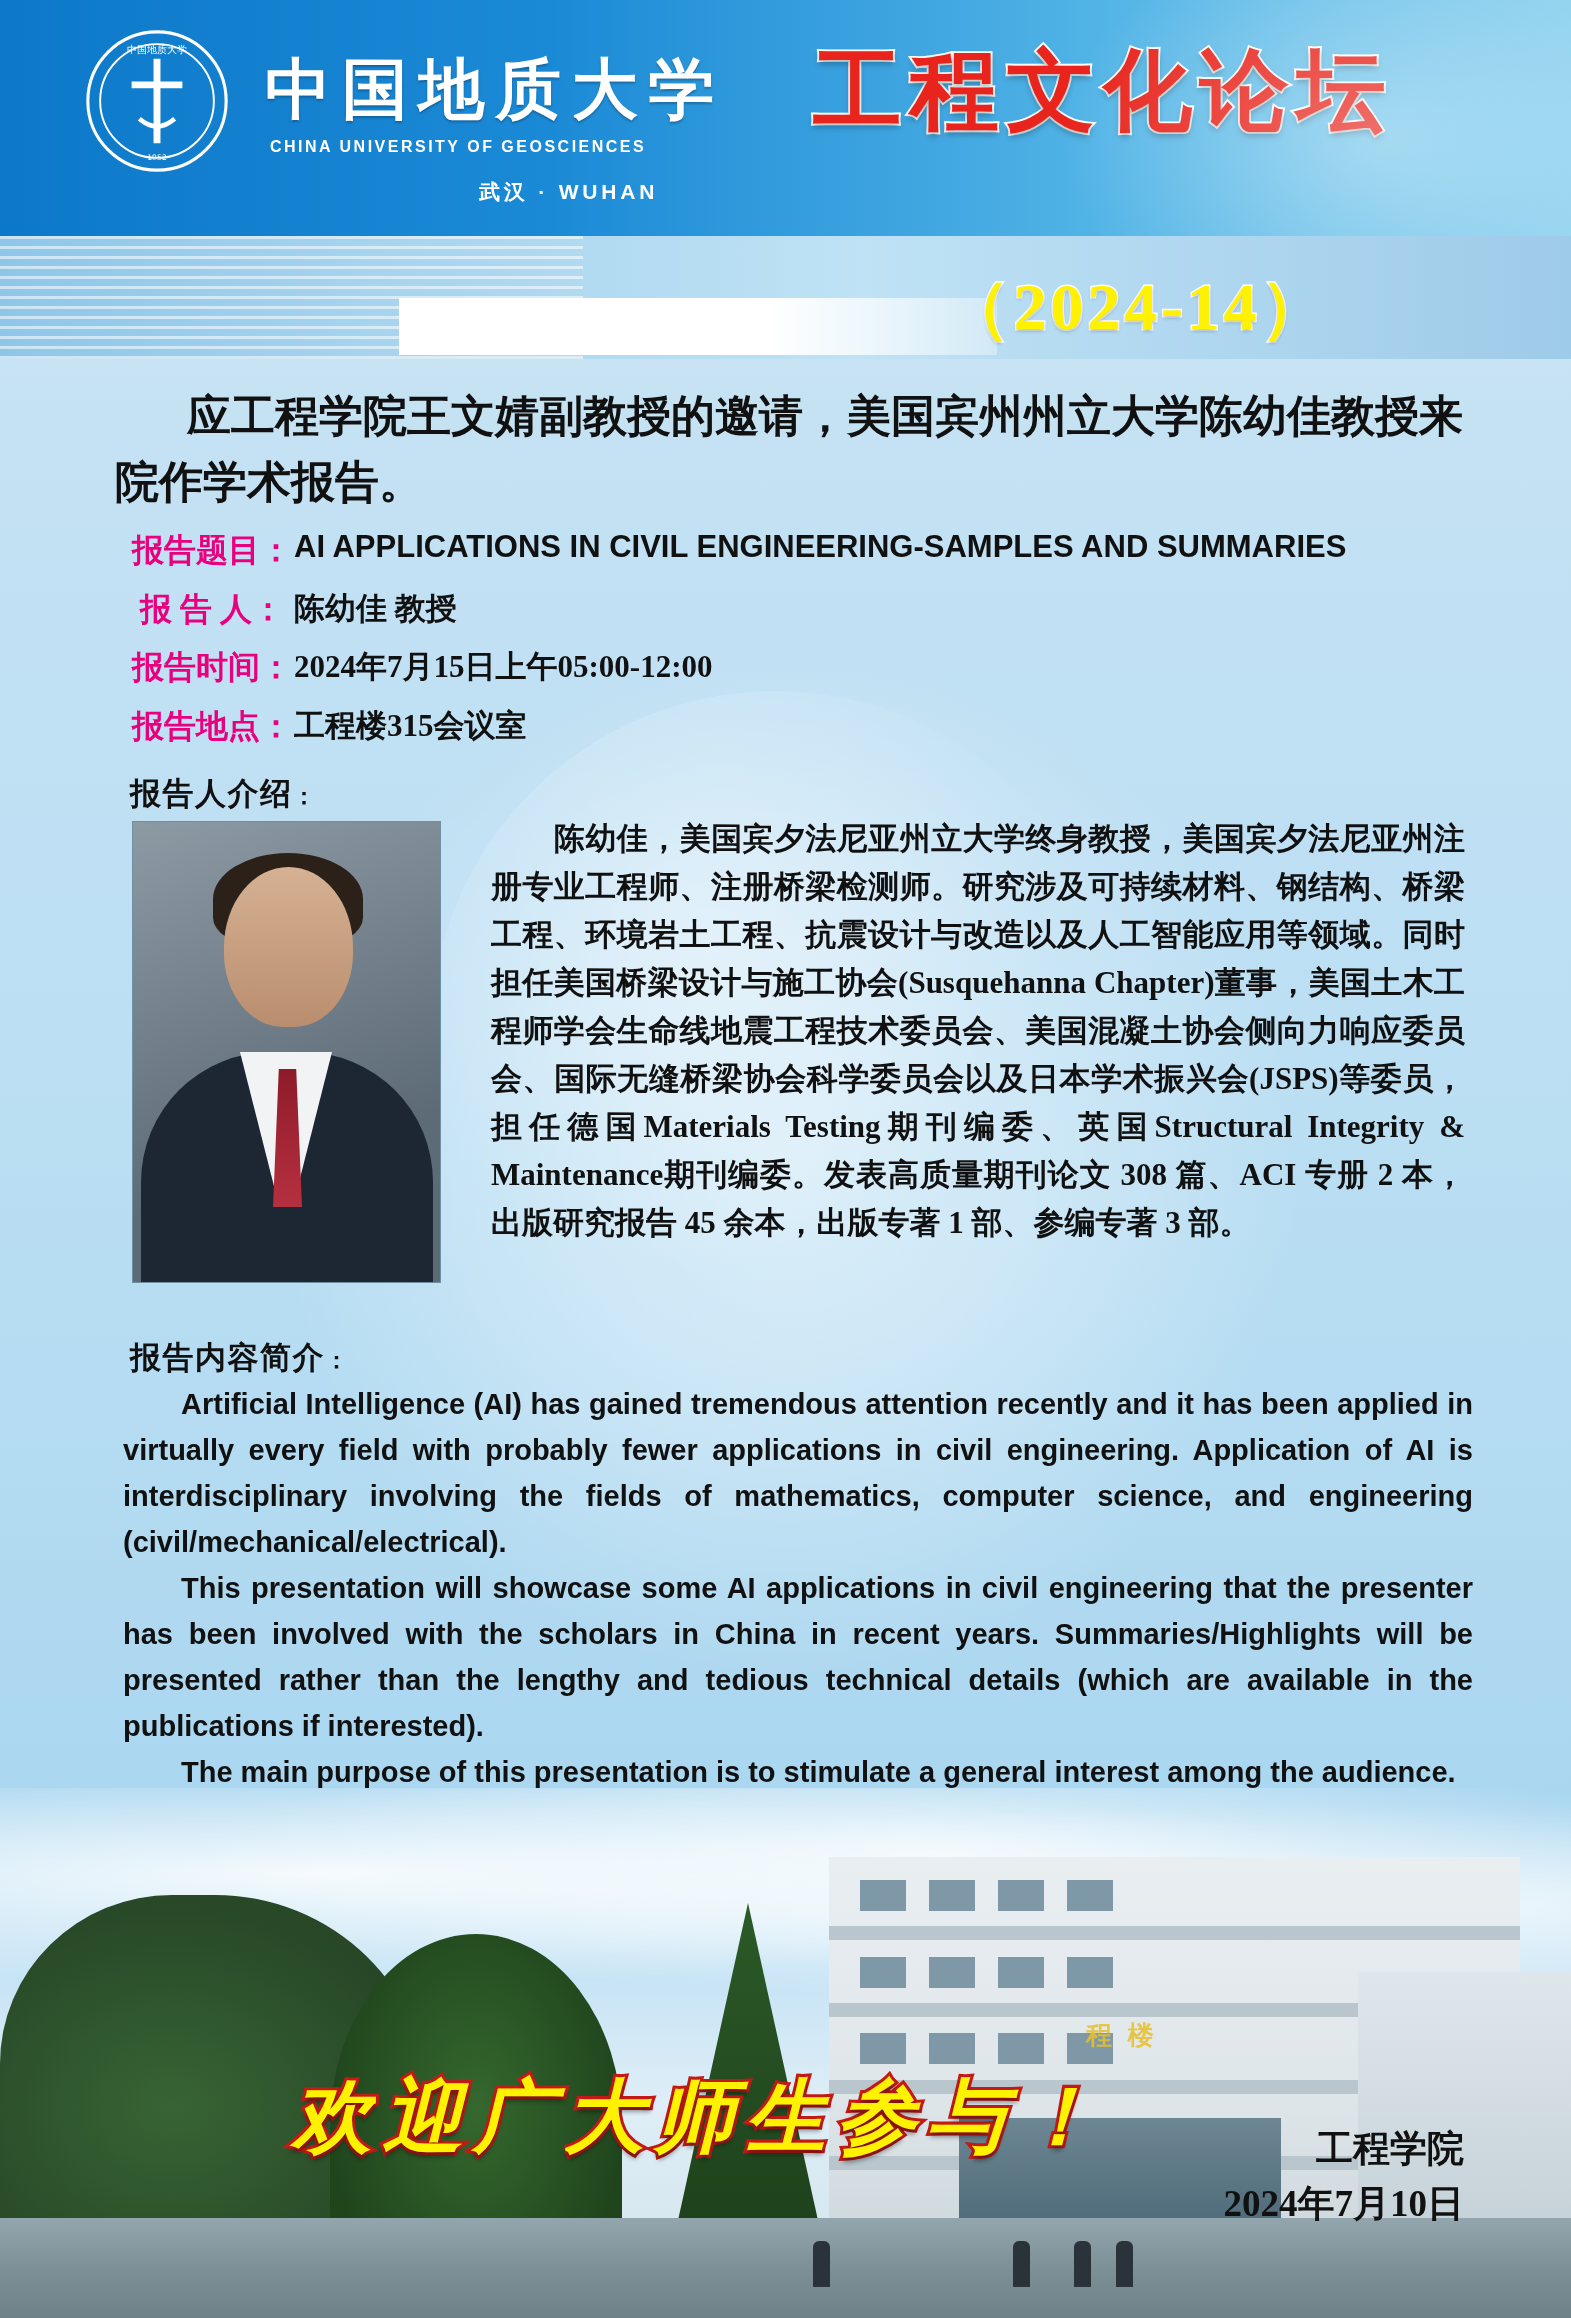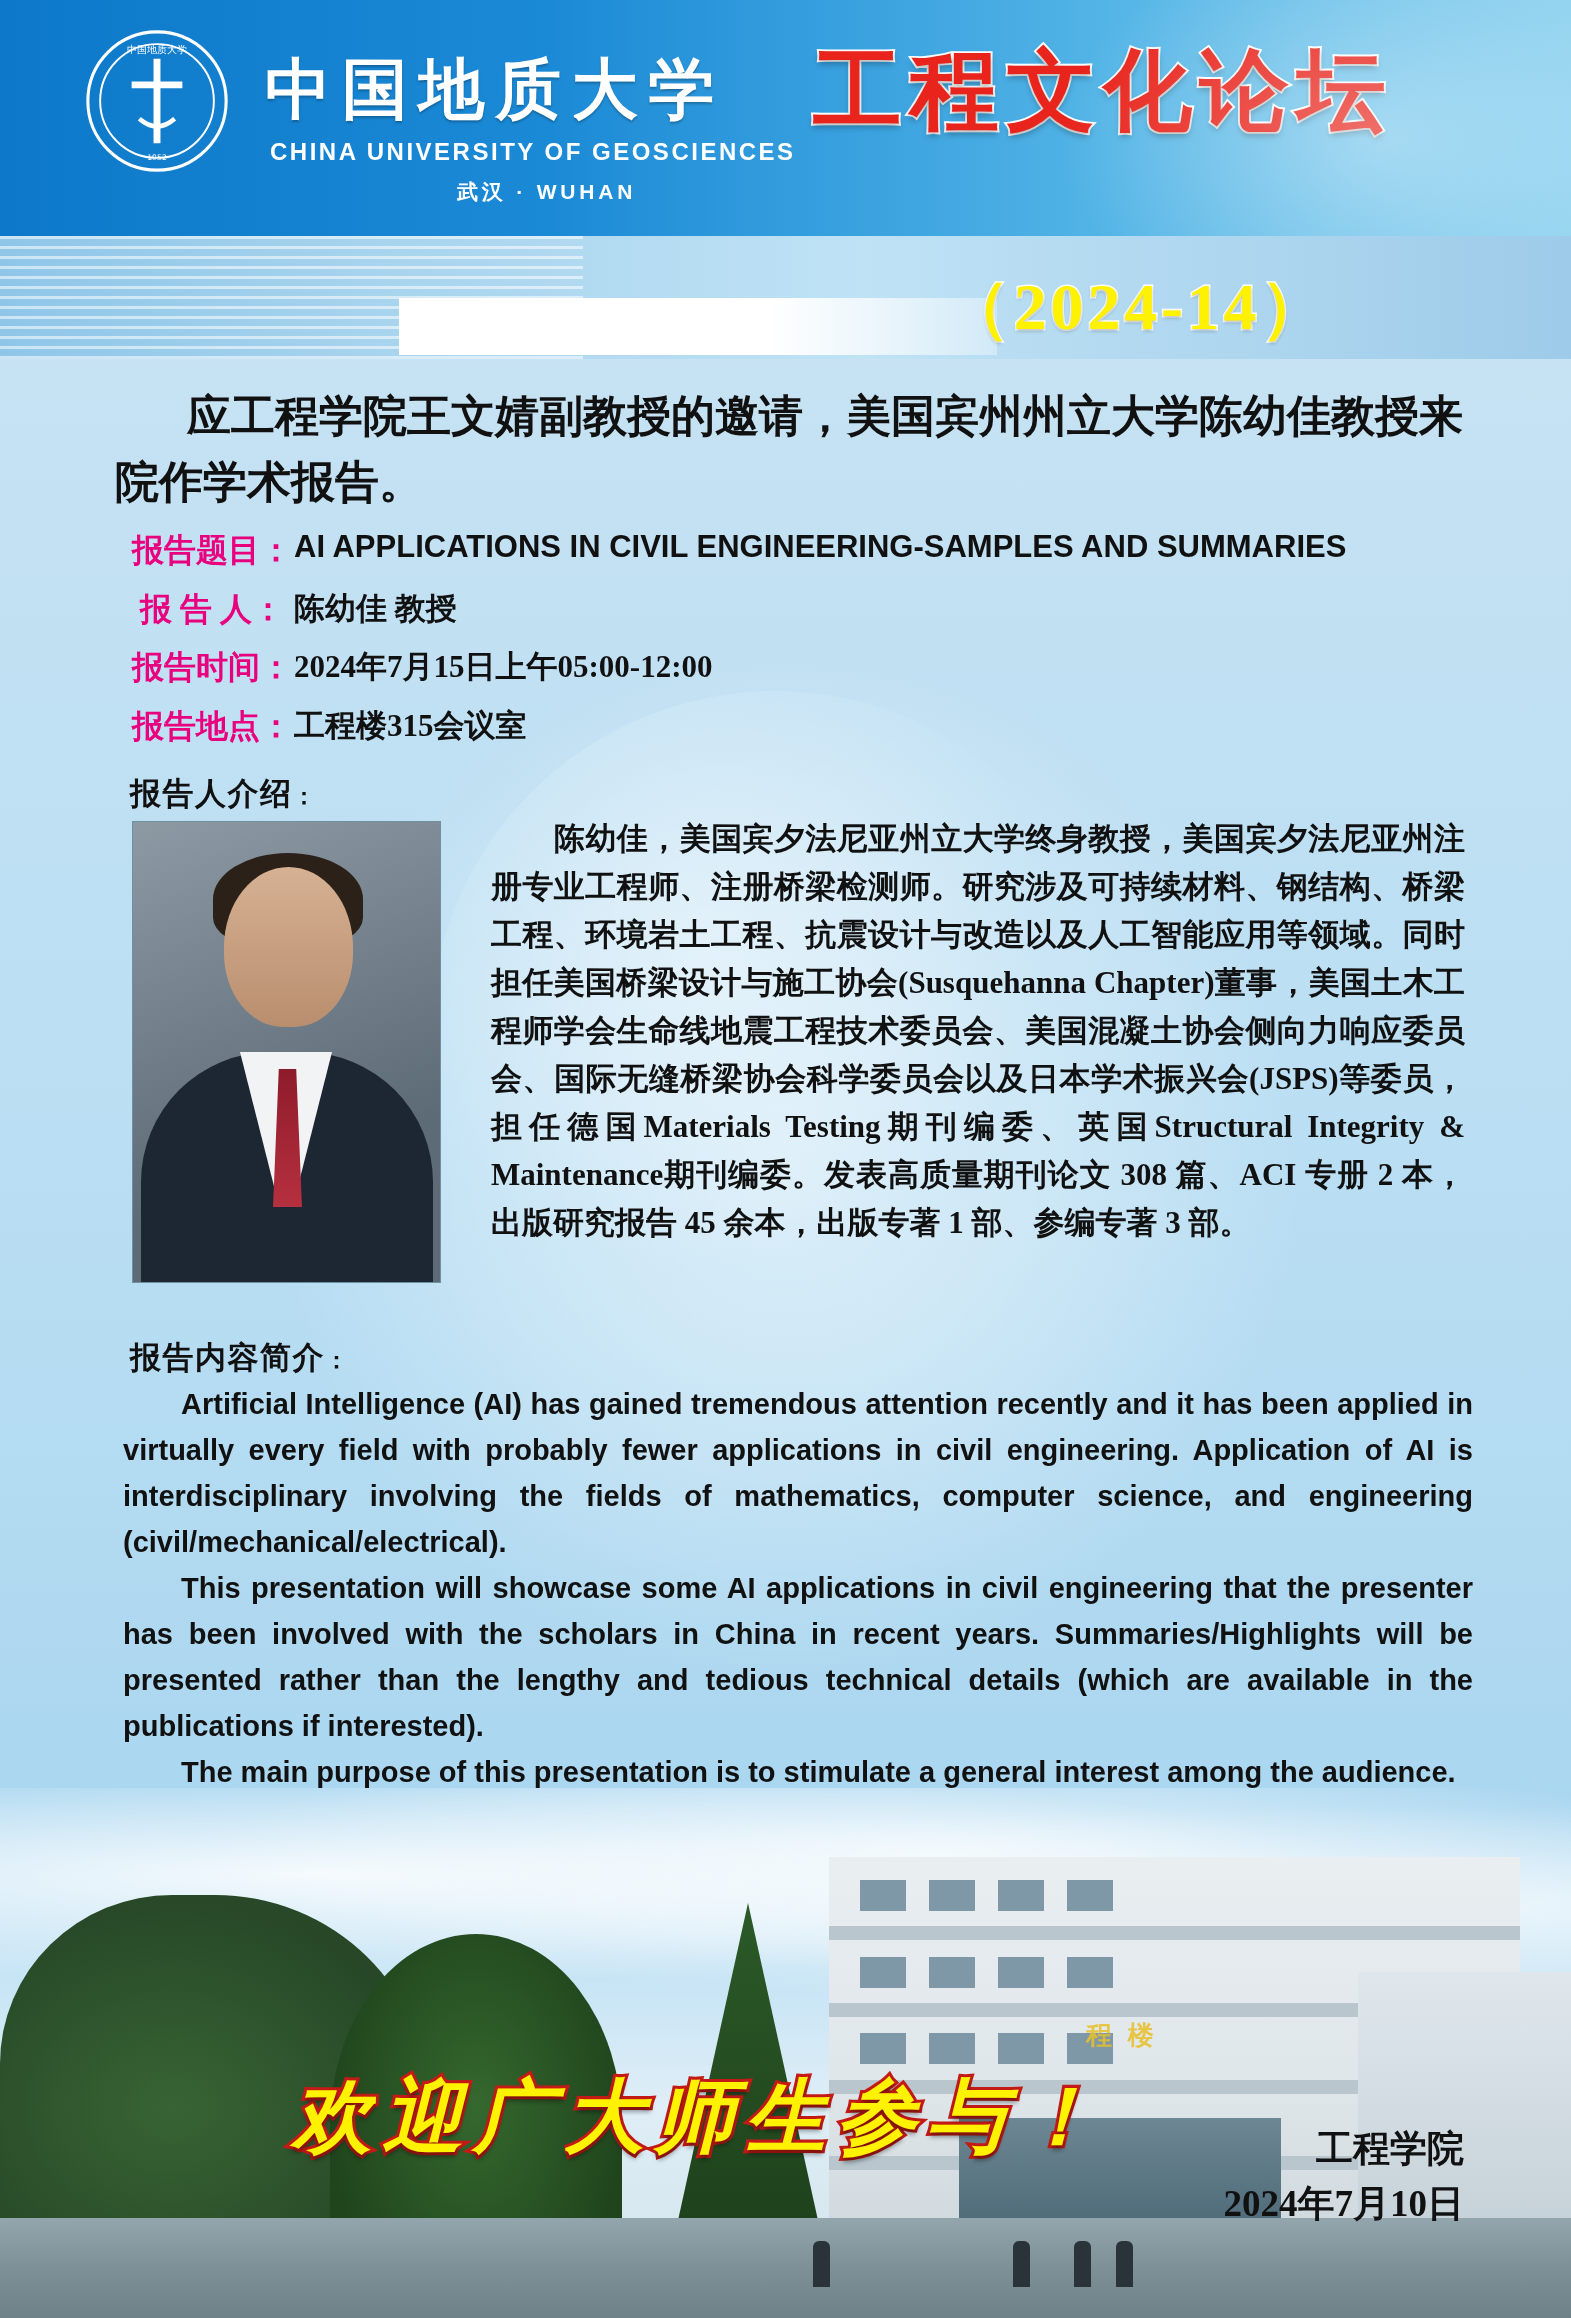--- a/index.html
+++ b/index.html
@@ -44,25 +44,25 @@
   .logo svg{display:block}
   .univ-cn{
     position:absolute;left:265px;top:45px;
     font-family:"Liberation Serif", serif;
     font-weight:bold;color:#ffffff;font-size:66px;letter-spacing:10.7px;
     text-shadow:0 1.5px 2.3px rgba(0,0,0,.25);
     white-space:nowrap;
   }
   .univ-en{
     position:absolute;left:270px;top:138px;
-    color:#ffffff;font-size:24px;letter-spacing:2.5px;font-weight:bold;
+    color:#ffffff;font-size:16px;letter-spacing:2.5px;font-weight:bold;
     white-space:nowrap;
   }
   .univ-city{
-    position:absolute;left:457px;top:178px;
+    position:absolute;left:479px;top:178px;
     color:#ffffff;font-size:21px;letter-spacing:3.8px;font-weight:bold;
     white-space:nowrap;
   }
   .forum-title{
     position:absolute;left:813px;top:31px;
     font-family:"Liberation Serif", serif;
     font-weight:bold;font-size:89px;letter-spacing:7.7px;
     color:#e8241c;
     -webkit-text-stroke:3.8px #ffffff;
     paint-order:stroke fill;

